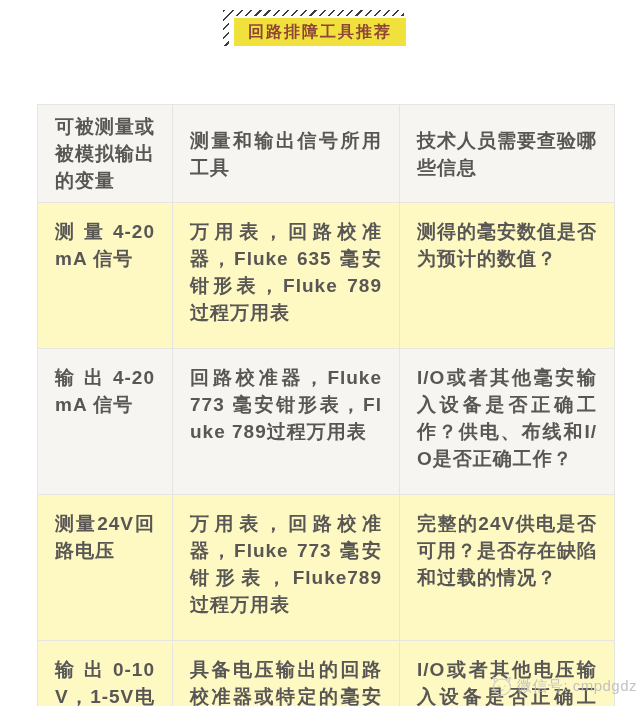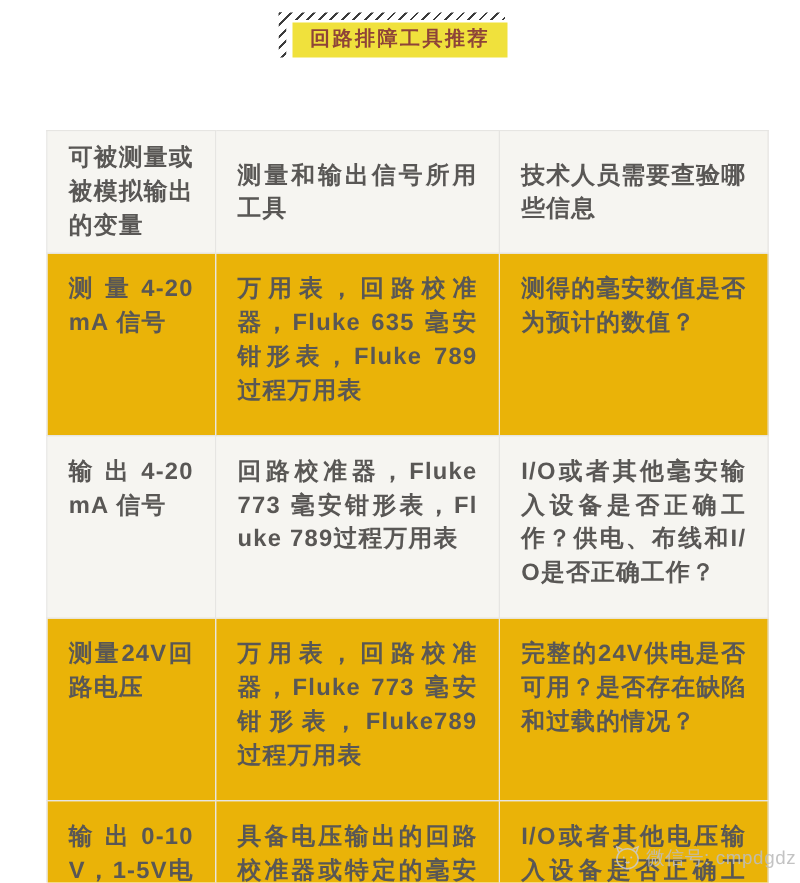--- a/index.html
+++ b/index.html
@@ -43,21 +43,21 @@
     line-height:27px;
     color:#595755;
     letter-spacing:1px;
     text-align:justify;
     word-break:break-all;
     box-sizing:border-box;
     font-weight:bold;
   }
   thead th{vertical-align:middle;padding-top:8px;padding-bottom:8px;}
   tr.tint{background:#f6f5f1;}
-  tr.plain{background:#eab308;}
+  tr.plain{background:#fef9c3;}
   tr.hr0{height:89px;} tr.hr1{height:94px;} tr.hr2{height:91px;}
   tr.hr3{height:89px;} tr.hr4{height:88px;} tr.hr5{height:67px;}
   
   .watermark{
     position:absolute;right:3px;bottom:9px;
     display:flex;align-items:center;gap:3px;
     color:#bdbdbd;font-size:15px;letter-spacing:0.5px;
     opacity:0.9;white-space:nowrap;
   }
   .watermark svg{display:block;}

